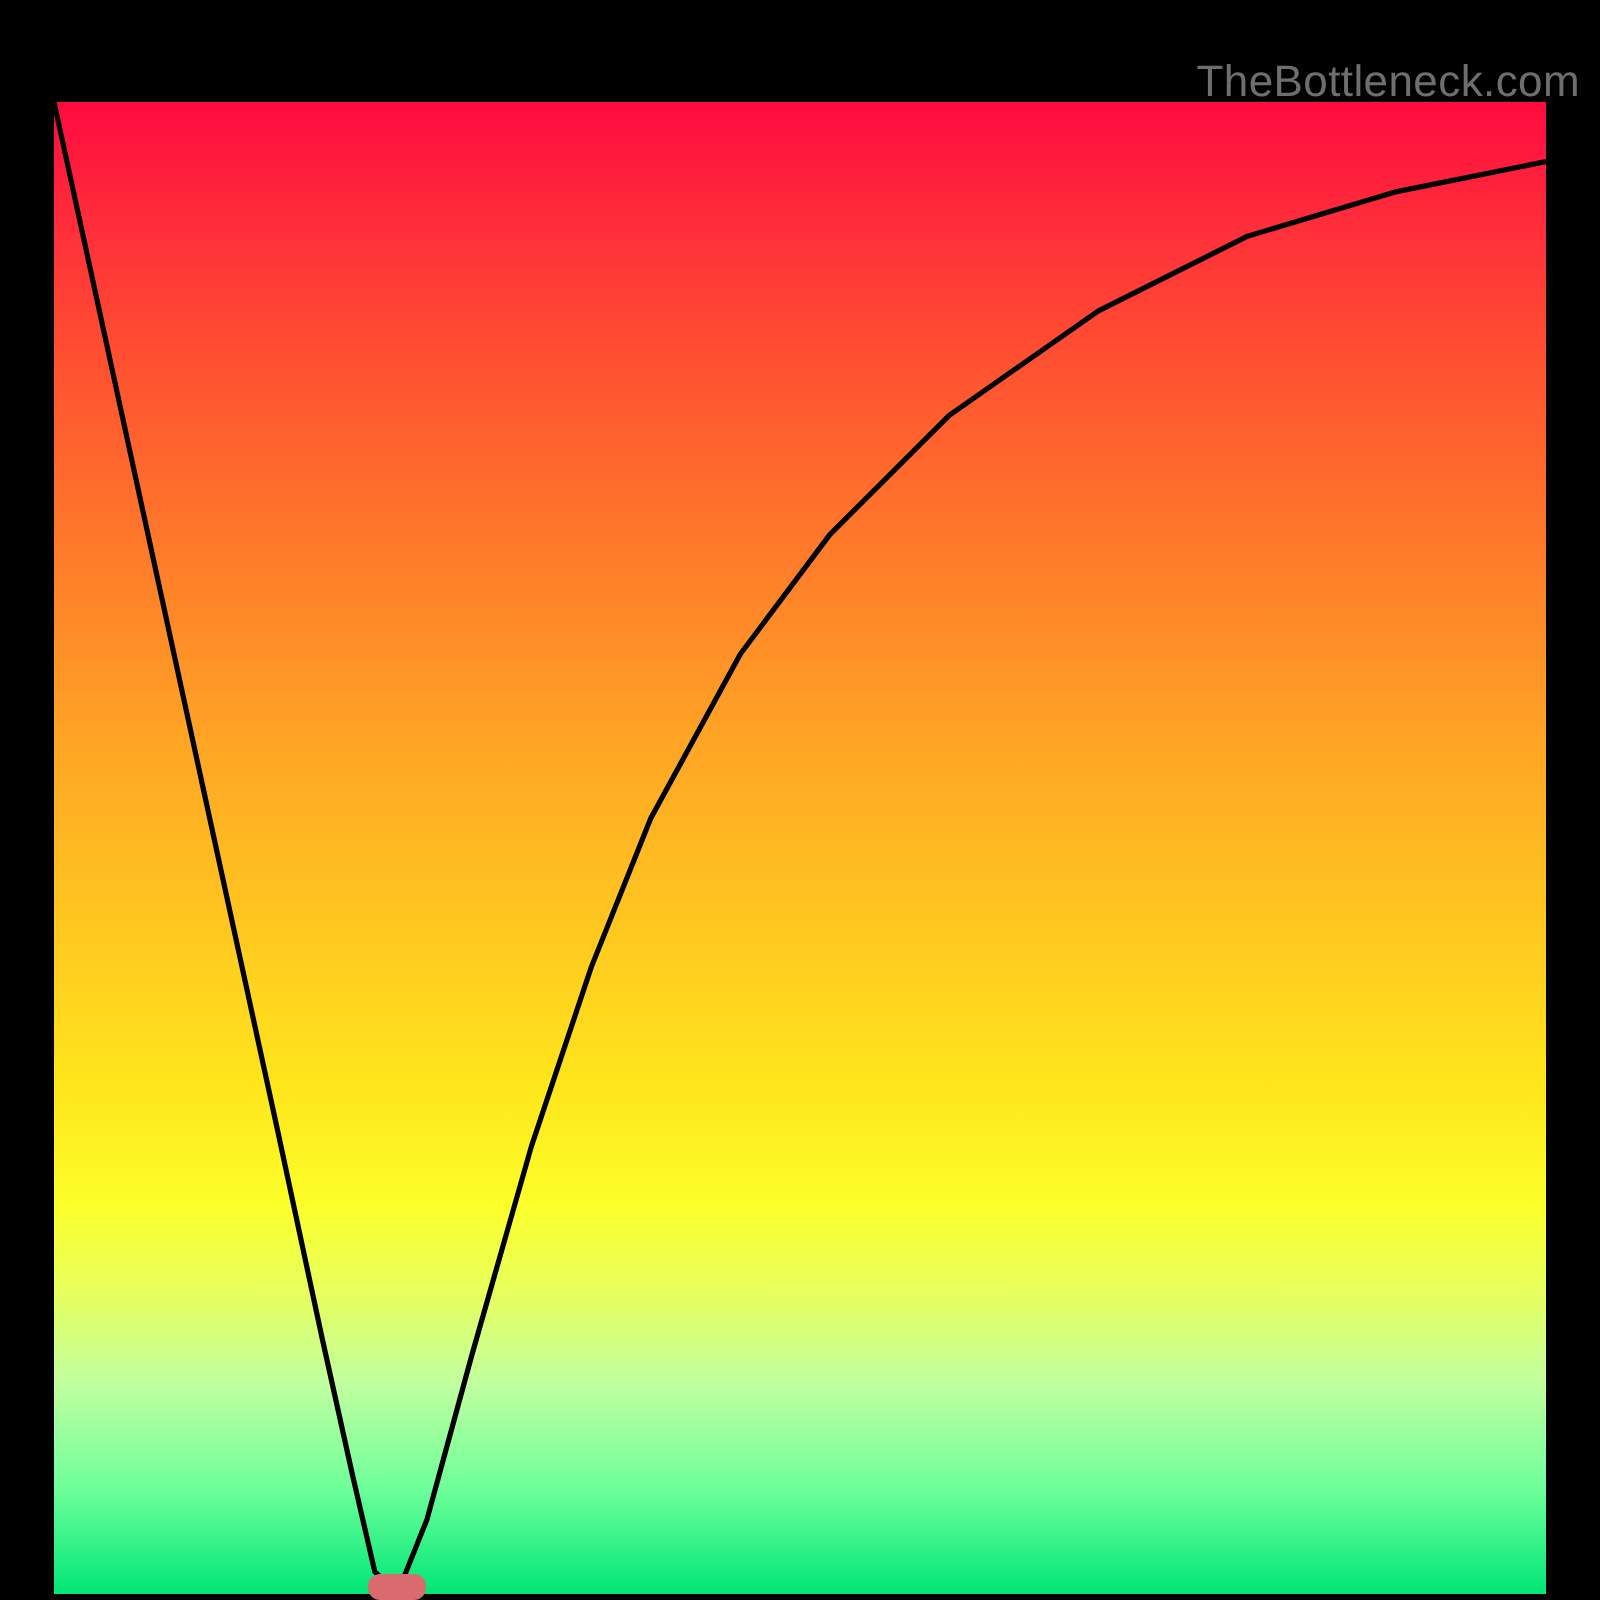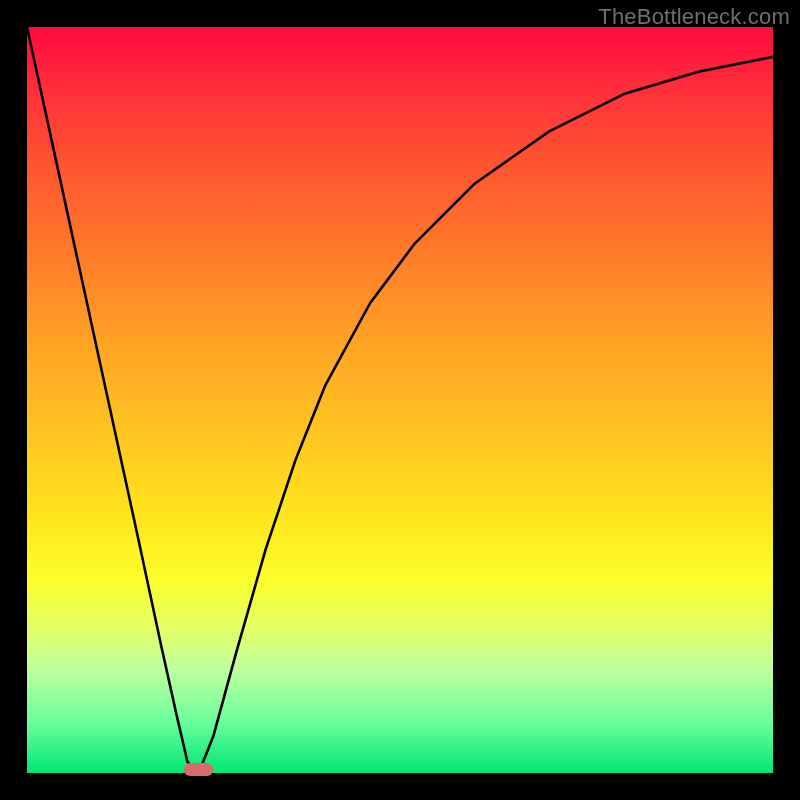--- a/index.html
+++ b/index.html
@@ -9,20 +9,21 @@
     height: 800px;
     background: #000;
     overflow: hidden;
     font-family: Arial, Helvetica, sans-serif;
   }
   .frame {
     position: relative;
     width: 800px;
     height: 676px;
     background: #000;
+    margin-top: 24px;
   }
   .plot {
     position: absolute;
     left: 27px;
     top: 27px;
     width: 746px;
     height: 746px;
     background: linear-gradient(to bottom,
       #ff0a3f 0%,
       #ff2d3a 8%,

